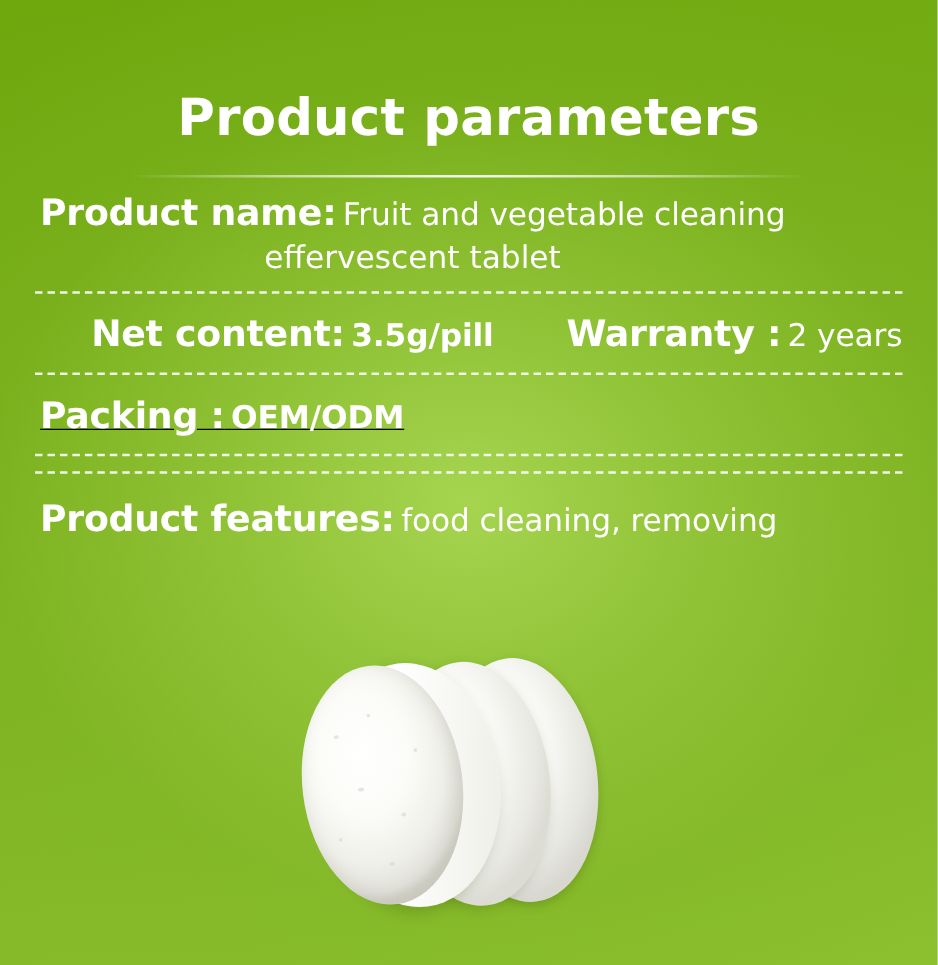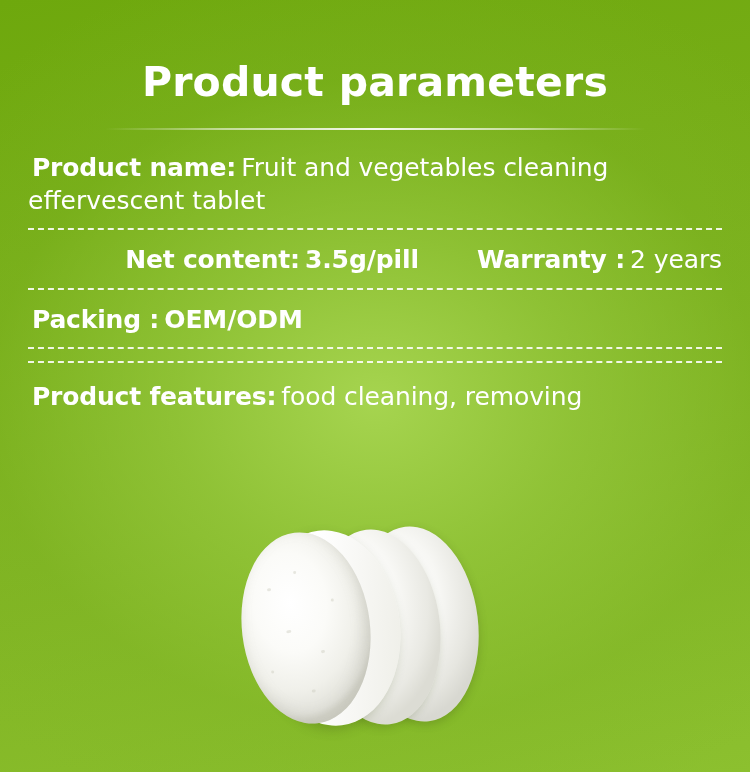--- a/index.html
+++ b/index.html
@@ -23,21 +23,21 @@
         rgba(168,214,82,0.95) 0%,
         rgba(150,200,62,0.72) 32%,
         rgba(128,182,40,0.30) 62%,
         rgba(110,168,18,0.0) 88%),
       linear-gradient(168deg, #6ea80d 0%, #76ad16 28%, #80b422 62%, #8cc02f 100%);
   }
 
   
   .header {
     position: absolute;
-    top: 4px;
+    top: 16px;
     left: 0;
     width: 750px;
     height: 140px;
   }
   .title {
     position: absolute;
     top: 58px;
     left: 0;
     width: 750px;
     text-align: center;
@@ -78,54 +78,54 @@
   .spec-line {
     color: #ffffff;
     line-height: 1.30;
     padding-left: 4px;
   }
   .spec-line.pair {
     display: block;
   }
   .label {
     font-weight: 700;
-    font-size: 25px;
+    font-size: 29px;
     letter-spacing: -0.2px;
   }
   .value {
     font-weight: 400;
     font-size: 25px;
     letter-spacing: -0.1px;
   }
   .value.bold {
     font-weight: 700;
   }
   .cont-line {
     color: #ffffff;
     font-weight: 400;
     font-size: 25px;
     line-height: 1.30;
-    text-align: left;
+    text-align: center;
     padding-right: 90px;
   }
   .cont-line.features {
     padding-right: 10px;
   }
   .gap-after {
     display: inline-block;
     width: 48px;
   }
   .divider {
     margin: 11px 28px 12px 28px;
     height: 0;
     border-top: 2px dashed rgba(255,255,255,0.88);
   }
 
   .row-nc .spec-line { padding-top: 2px; text-align: right; }
-  .row-pk { padding-top: 2px; }
+  .row-pk { padding-top: 2px; text-decoration: underline; }
   .row-ru { padding-top: 2px; }
   .row-pf { padding-top: 6px; }
 
   
   .product {
     position: absolute;
     left: 238px;
     top: 518px;
     width: 250px;
     height: 220px;
@@ -200,21 +200,21 @@
   <div class="header">
     <div class="title">Product parameters</div>
     <div class="title-rule"></div>
   </div>
 
   <div class="specs">
 
     <div class="spec-row row-pn">
       <div class="spec-line">
         <span class="label">Product name:</span>
-        <span class="value">Fruit and vegetables cleaning</span>
+        <span class="value">Fruit and vegetable cleaning</span>
       </div>
       <div class="cont-line">effervescent tablet</div>
     </div>
     <div class="divider"></div>
 
     <div class="spec-row row-nc">
       <div class="spec-line pair">
         <span class="nowrap">
           <span class="label">Net content:</span>
           <span class="value bold">3.5g/pill</span>

